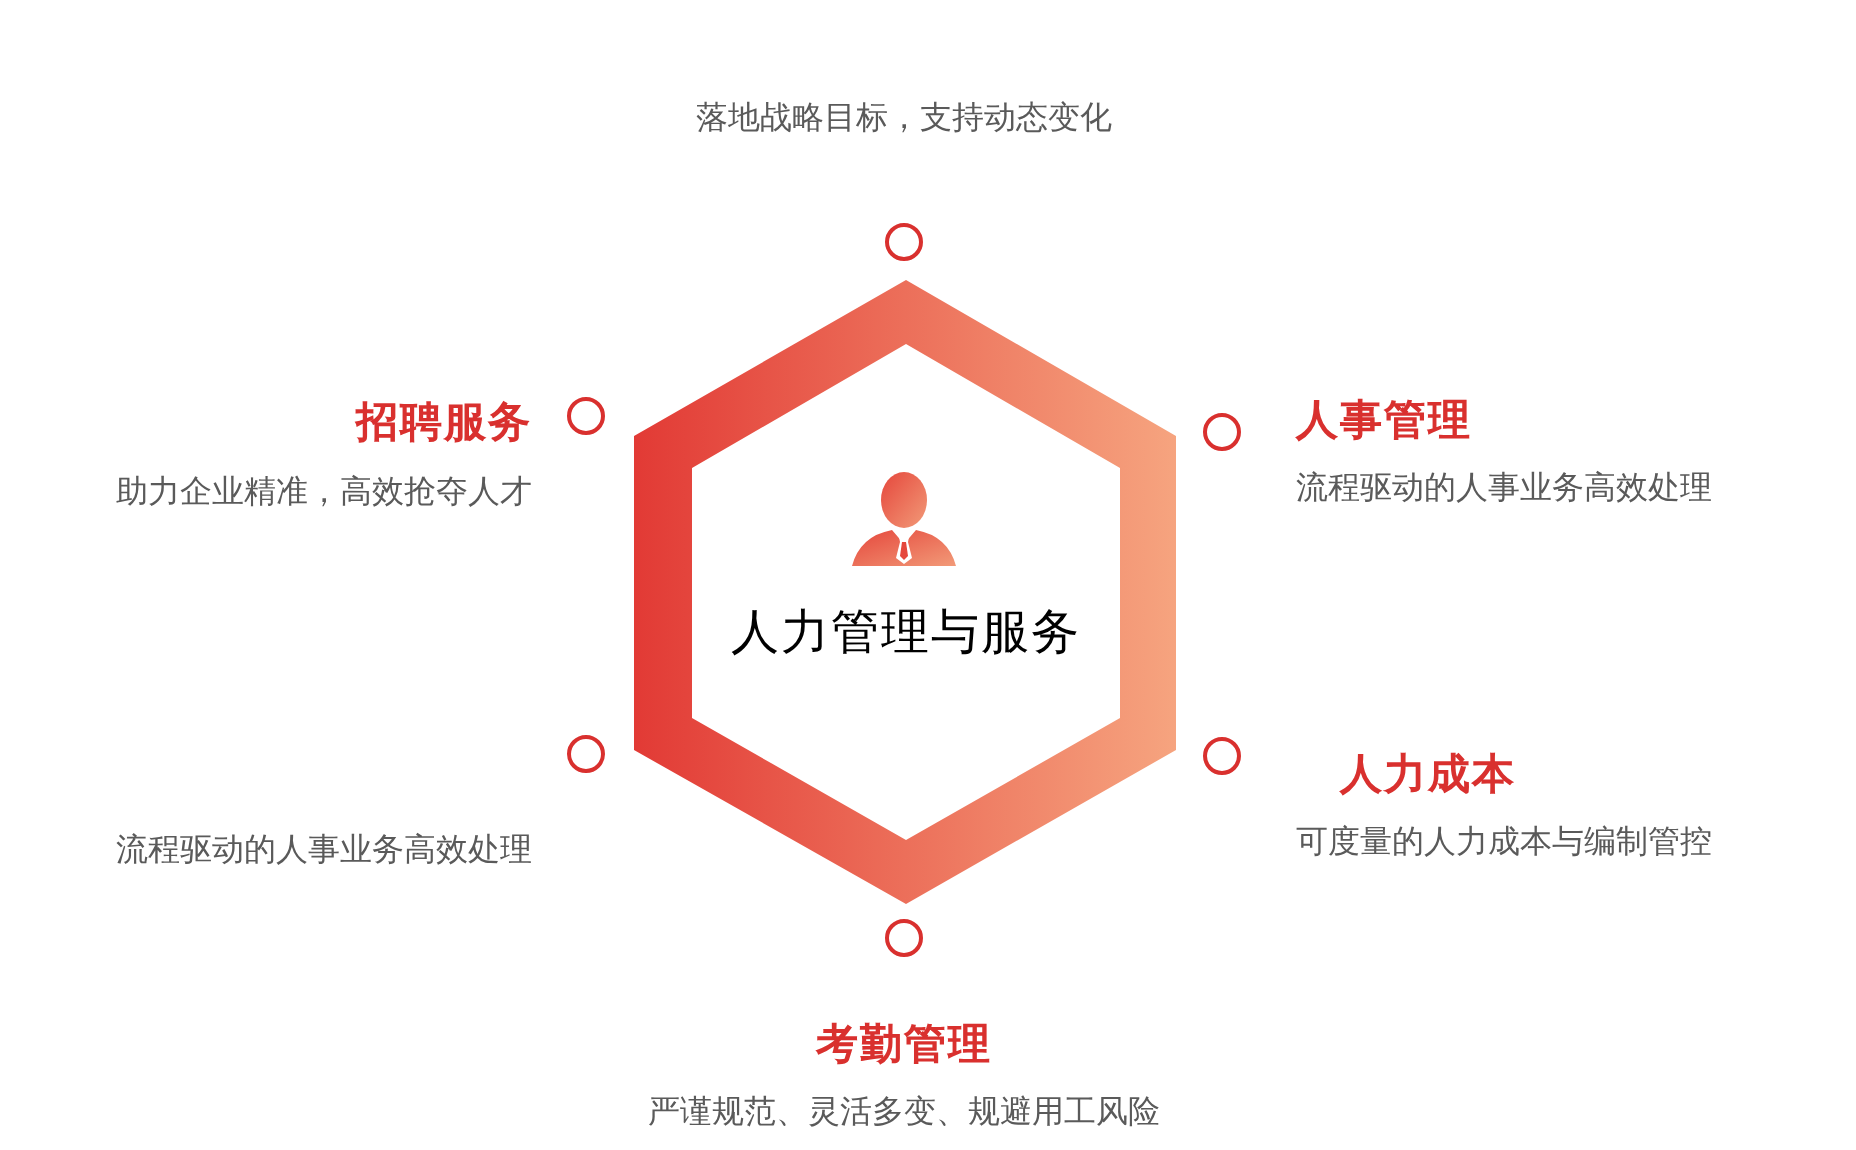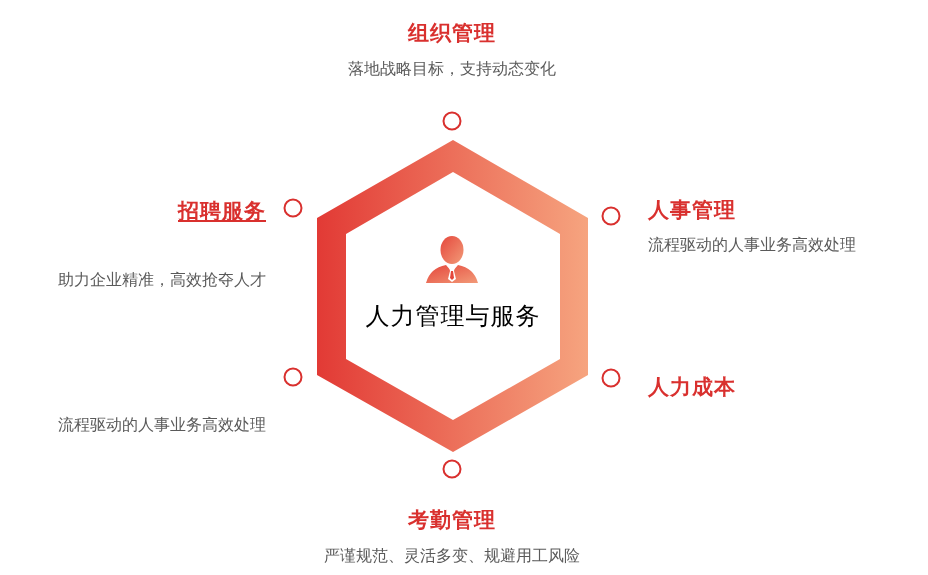--- a/index.html
+++ b/index.html
@@ -84,28 +84,28 @@
     <circle cx="452" cy="121" r="8.5" fill="#ffffff" stroke="#d9302e" stroke-width="2"></circle>
     <circle cx="293" cy="208" r="8.5" fill="#ffffff" stroke="#d9302e" stroke-width="2"></circle>
     <circle cx="611" cy="216" r="8.5" fill="#ffffff" stroke="#d9302e" stroke-width="2"></circle>
     <circle cx="293" cy="377" r="8.5" fill="#ffffff" stroke="#d9302e" stroke-width="2"></circle>
     <circle cx="611" cy="378" r="8.5" fill="#ffffff" stroke="#d9302e" stroke-width="2"></circle>
     <circle cx="452" cy="469" r="8.5" fill="#ffffff" stroke="#d9302e" stroke-width="2"></circle>
   </svg>
 
   <div class="center-title">人力管理与服务</div>
 
-  <div class="node-title align-center" style="left:452px; top:20px;">组织管理</div>
-  <div class="node-desc align-center" style="left:452px; top:58px;">落地战略目标，支持动态变化</div>
+  <div class="node-desc align-center" style="left:452px; top:48px;">落地战略目标，支持动态变化</div>
 
-  <div class="node-title align-right" style="left:266px; top:198px;text-decoration:underline;">招聘服务</div>
-  <div class="node-desc align-right" style="left:266px; top:235px;margin-top:34px;">助力企业精准，高效抢夺人才</div>
+  <div class="node-title align-right" style="left:266px; top:198px;">招聘服务</div>
+  <div class="node-desc align-right" style="left:266px; top:235px;">助力企业精准，高效抢夺人才</div>
 
   <div class="node-title" style="left:648px; top:197px;">人事管理</div>
   <div class="node-desc" style="left:648px; top:234px;font-family:Liberation Serif, serif;">流程驱动的人事业务高效处理</div>
 
   <div class="node-desc align-right" style="left:266px; top:414px;">流程驱动的人事业务高效处理</div>
 
-  <div class="node-title" style="left:648px; top:374px;text-align:right;">人力成本</div>
+  <div class="node-title" style="left:670px; top:374px;text-align:right;">人力成本</div>
+  <div class="node-desc" style="left:648px; top:410px;">可度量的人力成本与编制管控</div>
 
-  <div class="node-title align-center" style="left:452px; top:509px;font-family:Liberation Mono, monospace;">考勤管理</div>
+  <div class="node-title align-center" style="left:452px; top:509px;">考勤管理</div>
   <div class="node-desc align-center" style="left:452px; top:545px;text-align:center;">严谨规范、灵活多变、规避用工风险</div>
 </div>
 
 </body></html>

